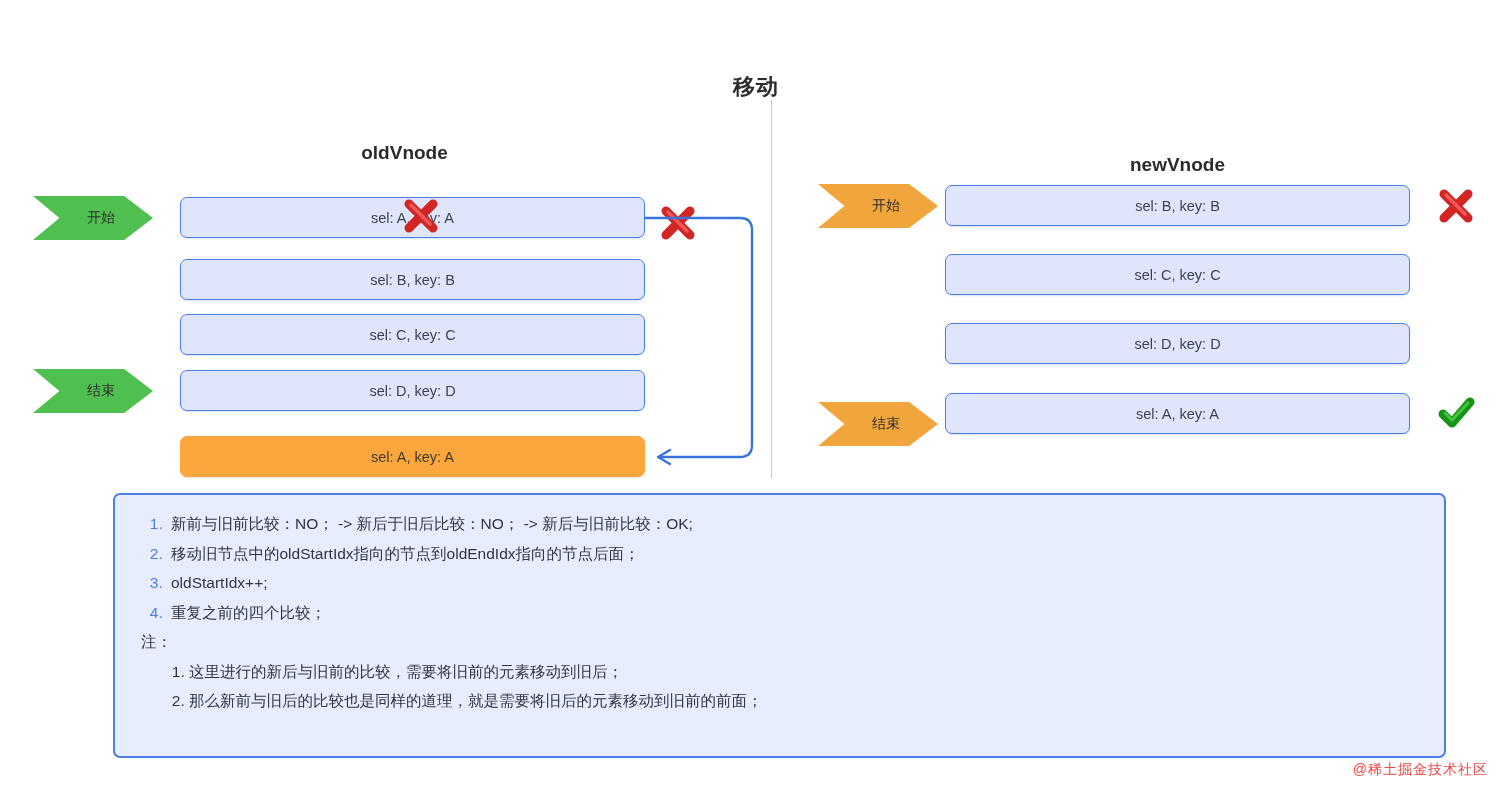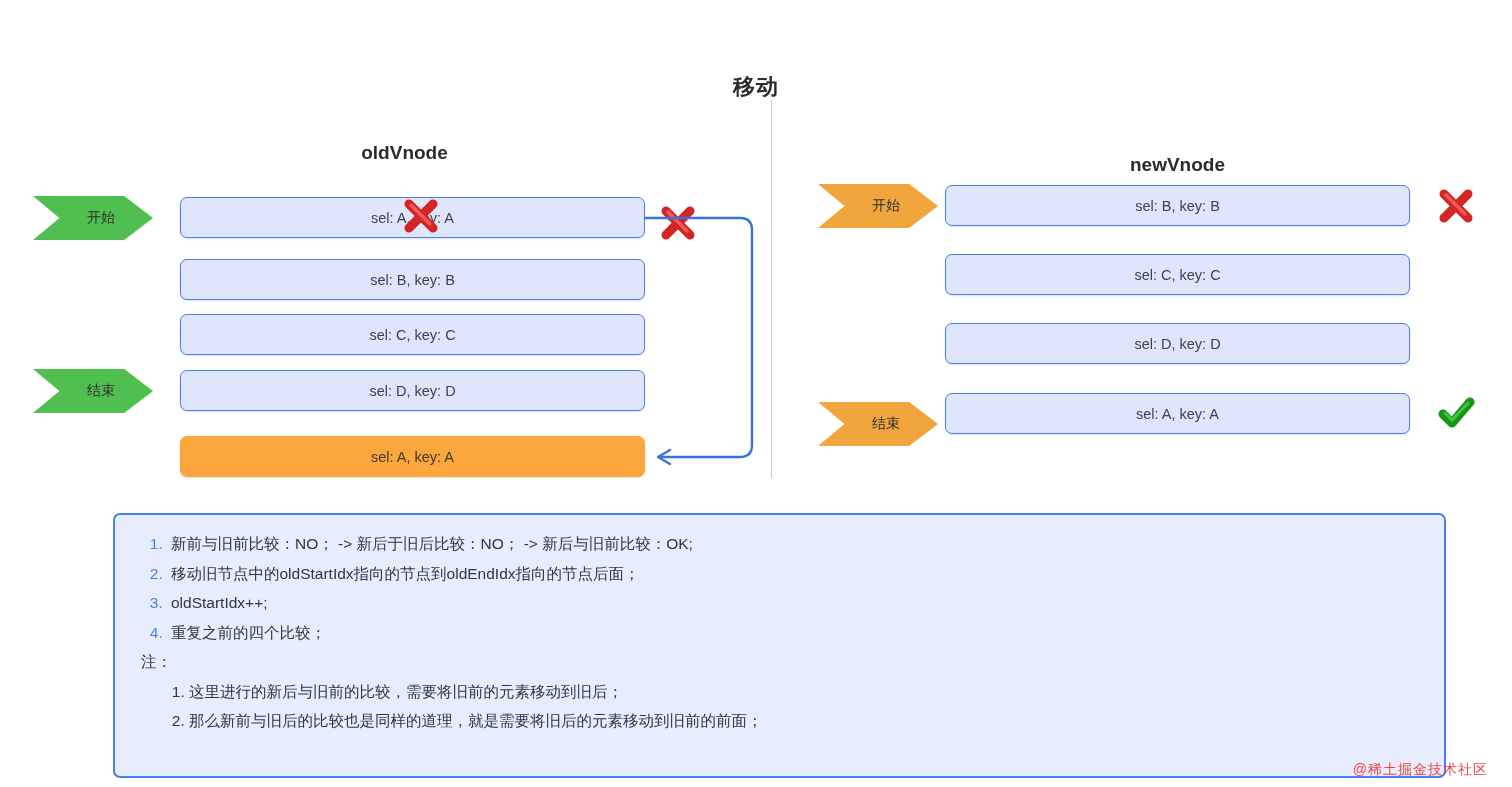--- a/index.html
+++ b/index.html
@@ -60,21 +60,21 @@
 
   
   .mark{position:absolute;width:44px;height:44px;}
   .mark svg{width:100%;height:100%;display:block;}
 
   
   .connector{position:absolute;left:600px;top:180px;width:200px;height:300px;pointer-events:none;}
 
   
   .notes{
-    position:absolute;left:113px;top:513px;width:1333px;height:265px;
+    position:absolute;left:113px;top:493px;width:1333px;height:265px;
     background:#e8edfd;border:2px solid #4a7ee8;border-radius:7px;
     box-sizing:border-box;padding:14px 26px;
     font-size:15.5px;line-height:29.5px;color:#2f3542;
   }
   .notes ol.lvl1{margin:0;padding-left:26px;list-style:decimal;}
   .notes ol.lvl1>li{padding-left:4px;}
   .notes ol.lvl1>li::marker{color:#4a7ee8;}
   .note-label{margin:0;padding-left:0;}
   .notes ol.lvl2{margin:0 0 0 22px;padding-left:26px;list-style:decimal;}
   .notes ol.lvl2>li::marker{color:#2f3542;}

